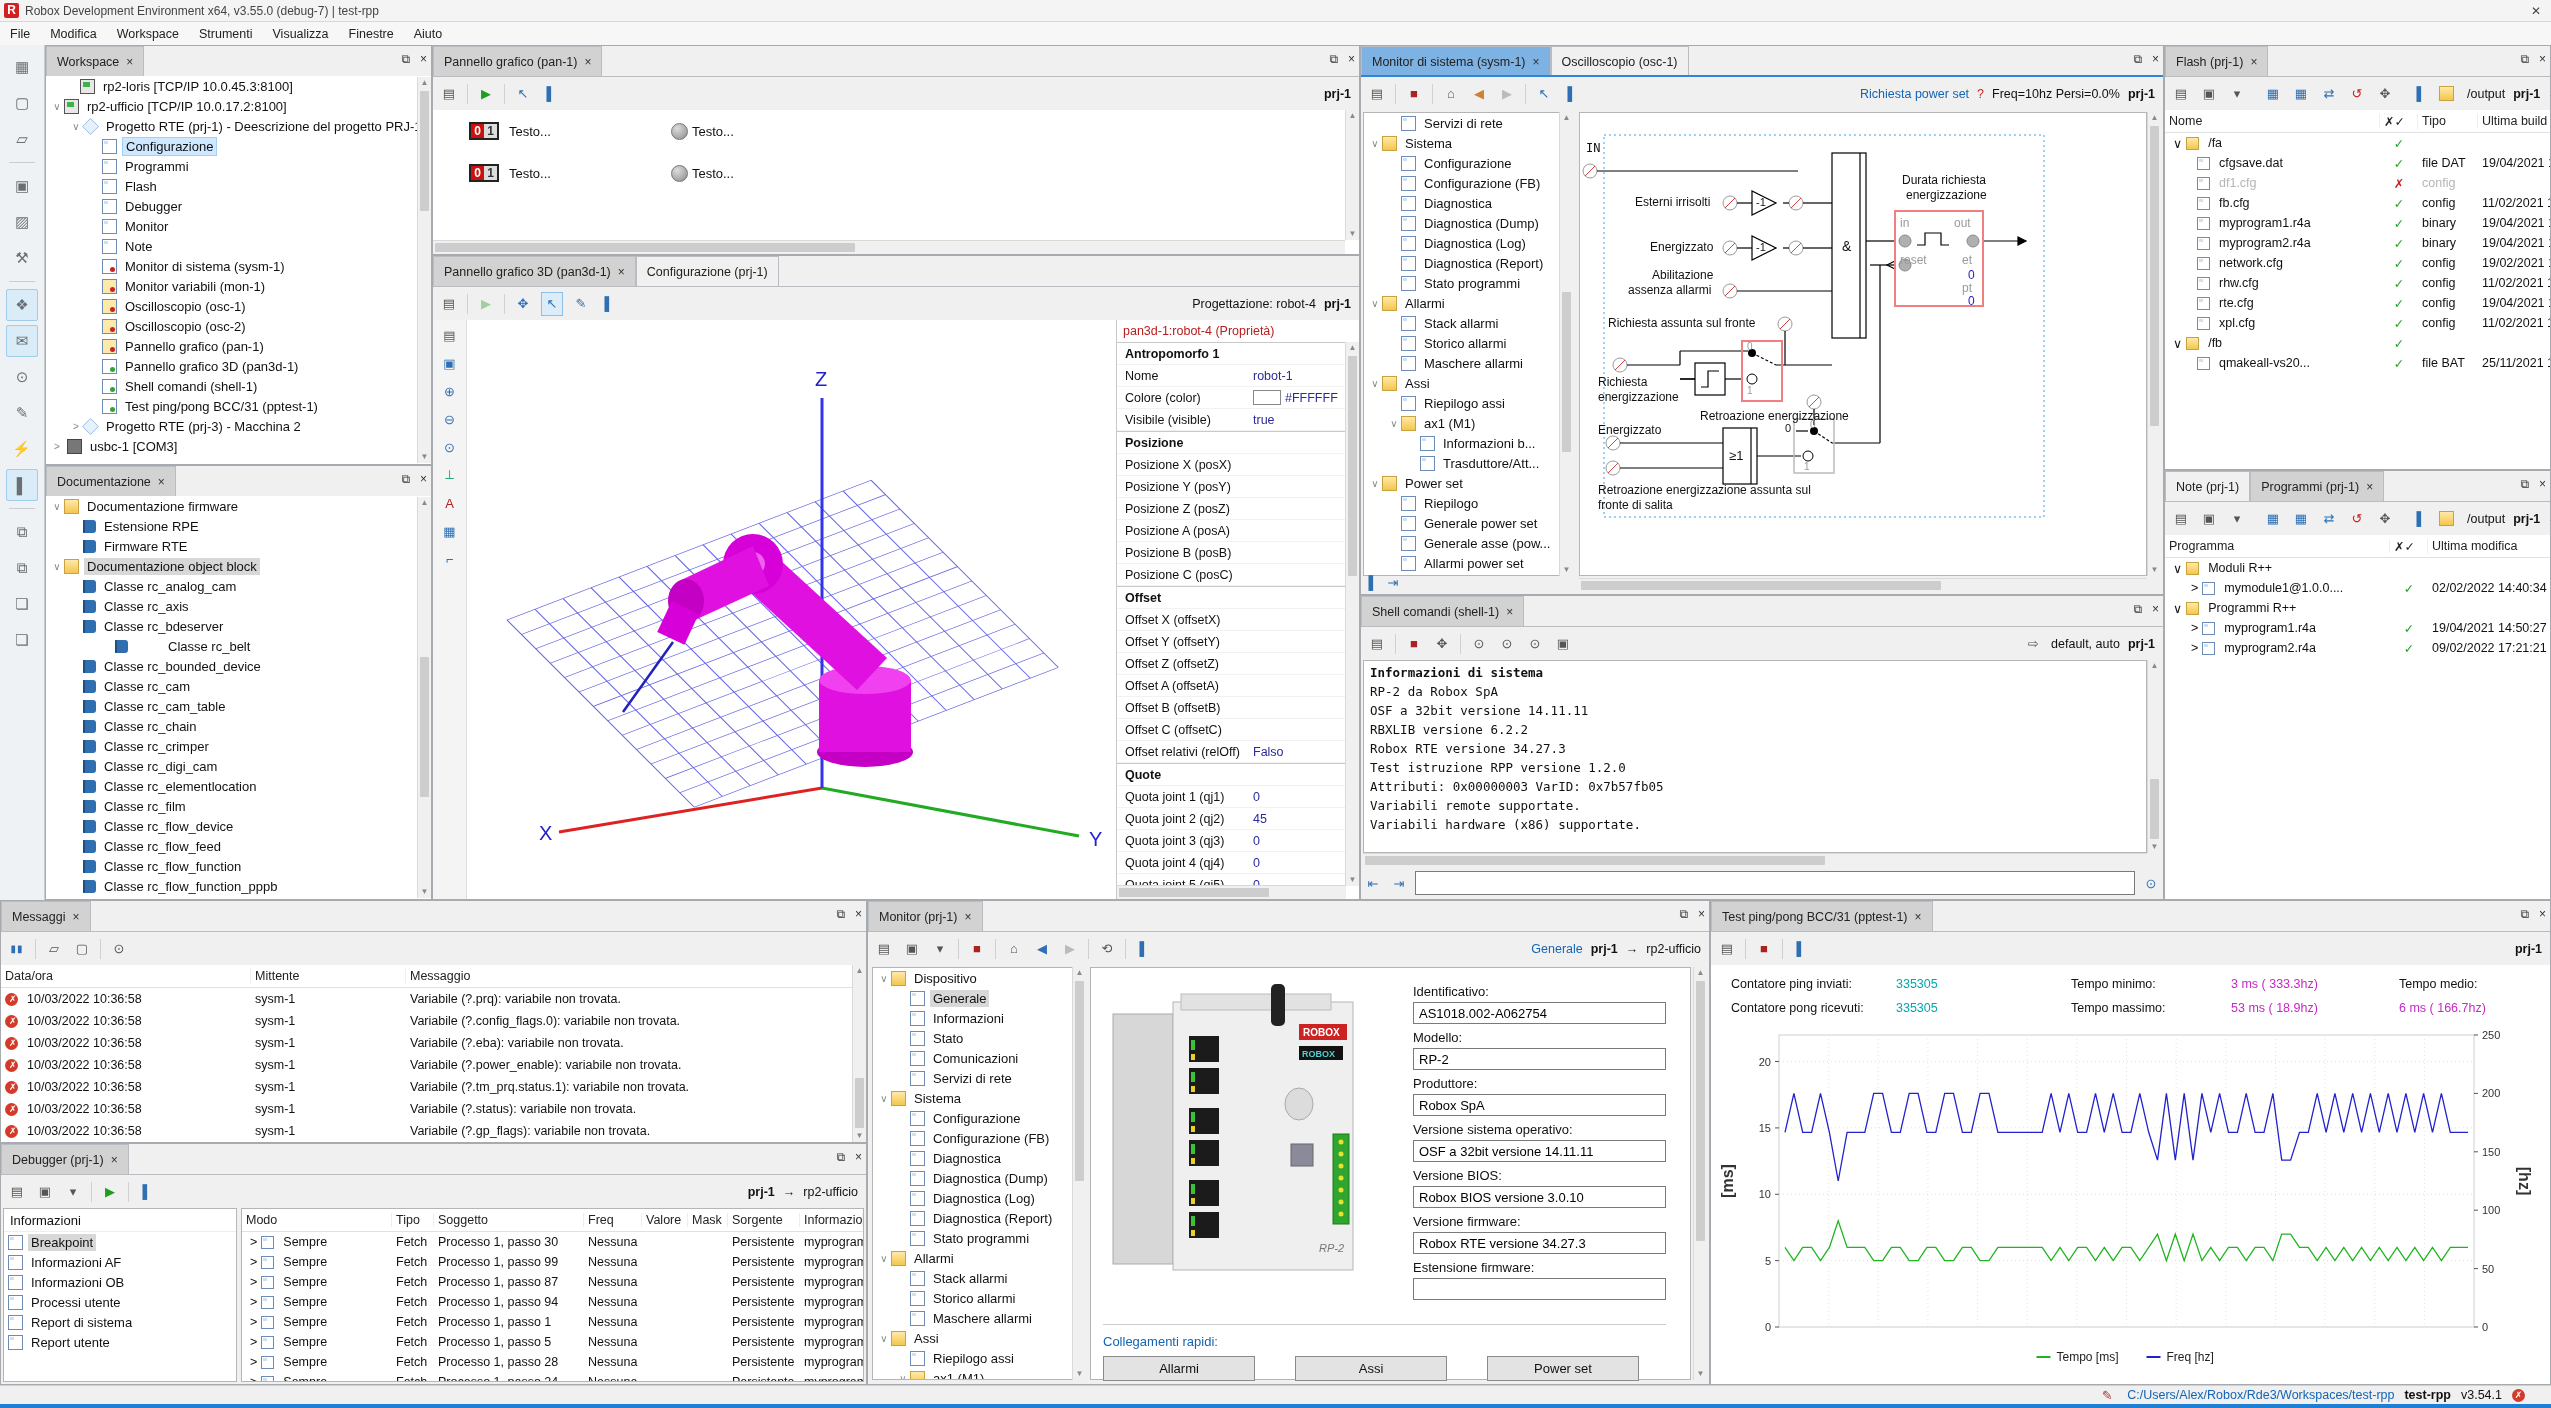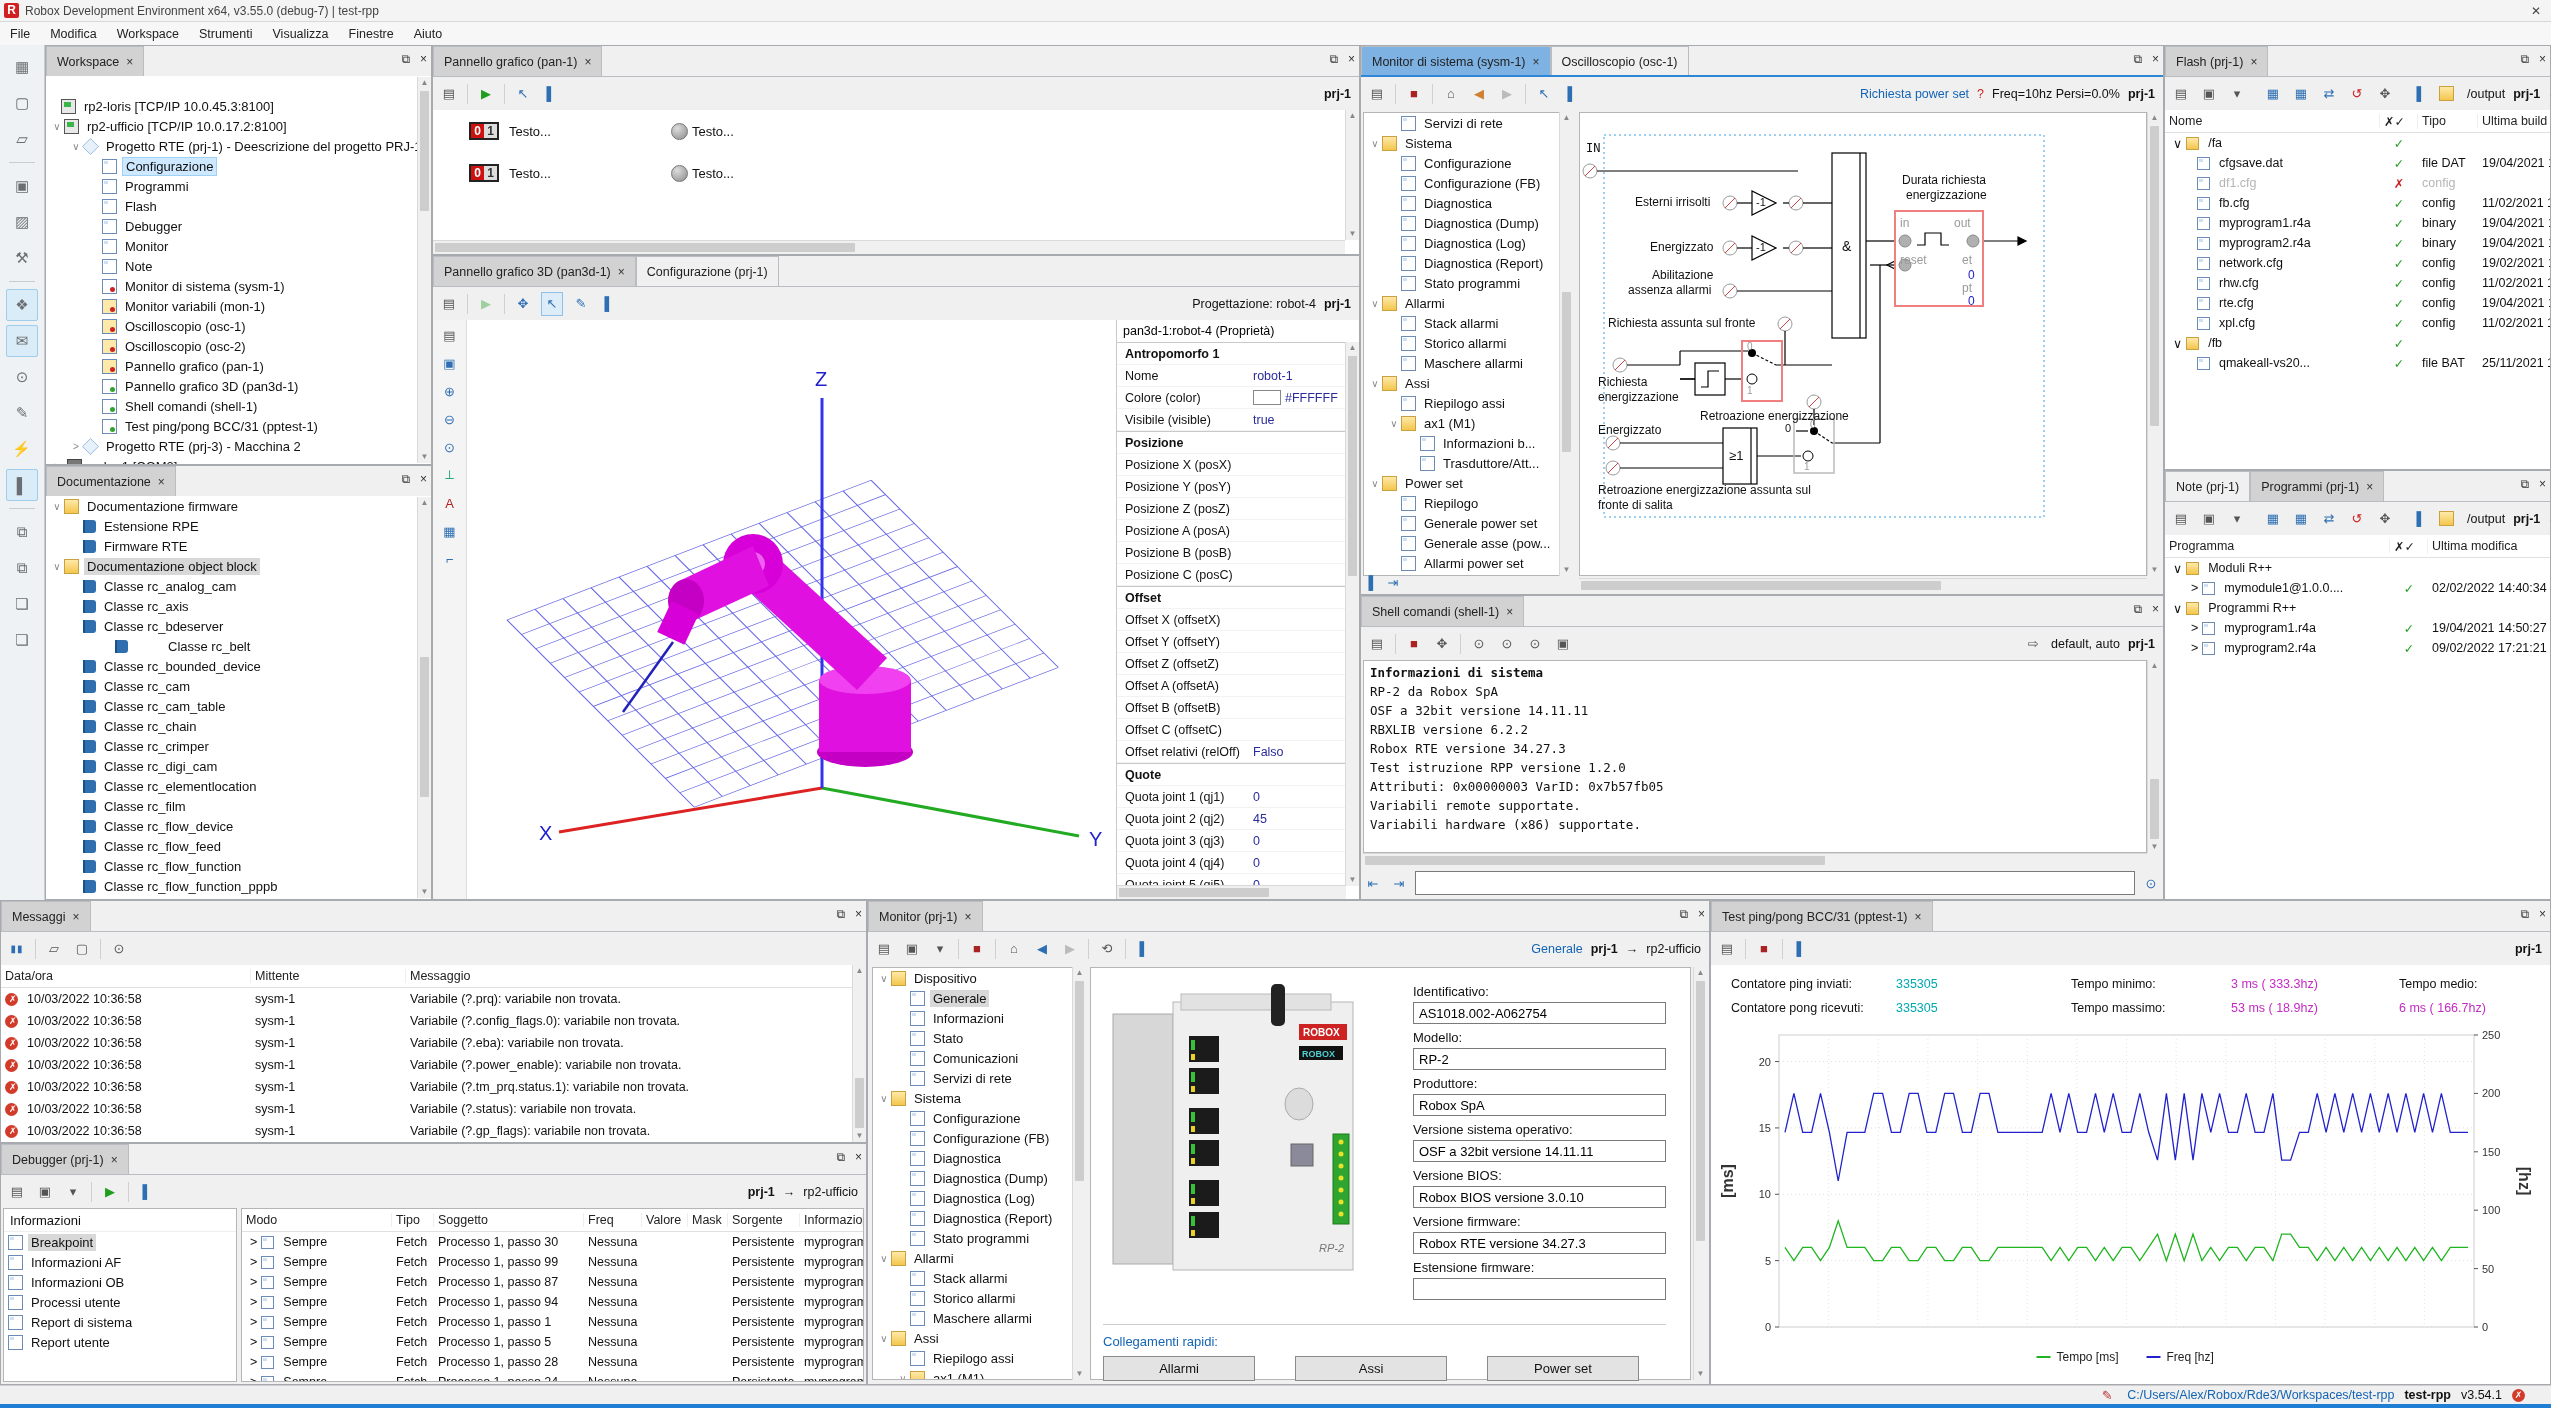--- a/index.html
+++ b/index.html
@@ -141,21 +141,21 @@
       <div class="tab active">
           <span>Workspace</span>
           <span class="x">×</span>
         </div>
       <div class="winicons">
           <span>⧉</span>
           <span>×</span>
         </div>
     </div>
     <div class="content tree" style="top:30px;">
-        <div class="trow" style="padding-left: 1px; margin-top: 20px;">
+        <div class="trow" style="padding-left: 20px;">
           <span class="chev"></span>
           <span class="tic tic-pc"></span>
           <span class="lbl">rp2-loris [TCP/IP 10.0.45.3:8100]</span>
         </div>
         <div class="trow" style="padding-left: 4px;">
           <span class="chev">∨</span>
           <span class="tic tic-pc"></span>
           <span class="lbl">rp2-ufficio [TCP/IP 10.0.17.2:8100]</span>
         </div>
         <div class="trow" style="padding-left: 23px;">
@@ -517,21 +517,21 @@
             <circle cx="286" cy="244" r="12" fill="#f060f0"></circle>
             <path d="M286 226 L210 262 L228 300 L302 266 Z" fill="#e010e0"></path>
             <ellipse cx="219" cy="281" rx="18" ry="22" fill="#c400c4"></ellipse>
             <rect x="196" y="286" width="30" height="34" fill="#d800d8" transform="rotate(25 211 303)"></rect>
             <line x1="206" y1="322" x2="156" y2="392" stroke="#2222bb" stroke-width="2.5"></line>
           </g>
         </svg>
       </div>
 
       <div class="abs" style="left:683px;top:0;right:0;bottom:0;background:#fff;border-left:1px solid #c9c9c9;">
-        <div style="height:22px;display:flex;align-items:center;padding-left:6px;color:#000000;font-size:12.5px;border-bottom:3px solid #c2410c;">pan3d-1:robot-4 (Proprietà)</div>
+        <div style="height:22px;display:flex;align-items:center;padding-left:6px;color:#b91c1c;font-size:12.5px;border-bottom:3px solid #c2410c;">pan3d-1:robot-4 (Proprietà)</div>
         <div id="proprows" style="position:absolute;left:0;right:13px;top:22px;bottom:13px;overflow:hidden;">
             <div class="prow grp">
               <span class="pl">Antropomorfo 1</span>
             </div>
             <div class="prow">
               <span class="pl">Nome</span>
               <span class="pv">
                 <span>robot-1</span>
               </span>
             </div>

